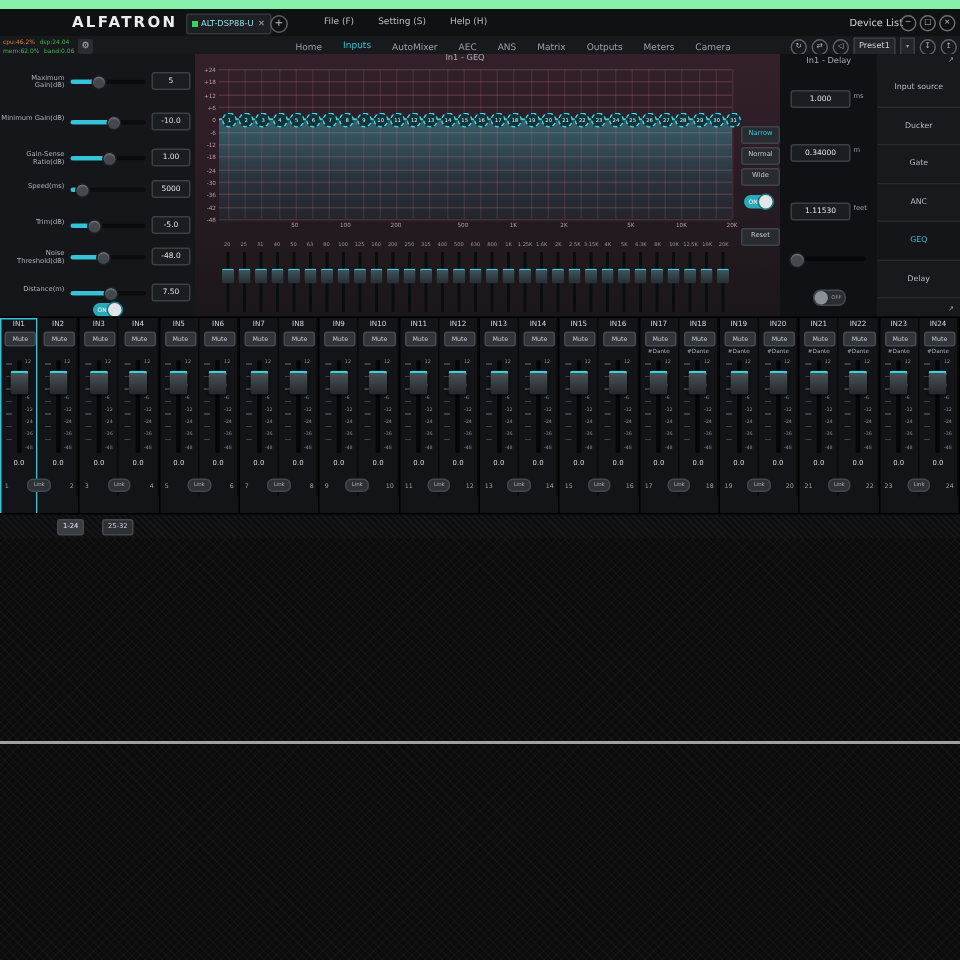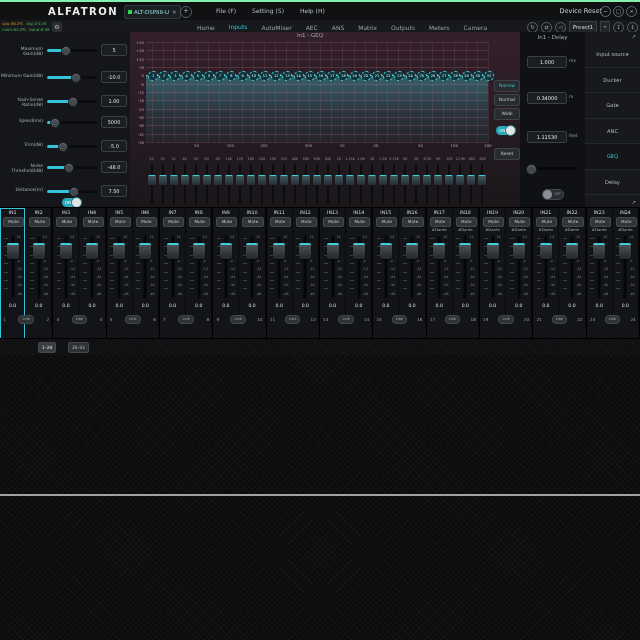--- a/index.html
+++ b/index.html
@@ -6,21 +6,21 @@
   body{
     width:640px;height:640px;position:relative;overflow:hidden;
     font-family:"DejaVu Sans", sans-serif;
     background:
       repeating-linear-gradient(45deg, rgba(255,255,255,.025) 0 1px, transparent 1px 4px),
       repeating-linear-gradient(-45deg, rgba(255,255,255,.02) 0 1px, transparent 1px 4px),
       #0c0c0c;
     color:#ccc; -webkit-font-smoothing:antialiased;
   }
   
-  #app{position:absolute;left:0;top:142;width:640px;height:352px;background:#141619;border-top:2px solid #86efac;}
+  #app{position:absolute;left:0;top:142;width:640px;height:352px;background:#141619;border-top:6px solid #86efac;}
   #bottom-light-line{position:absolute;left:0;top:494px;width:640px;height:2px;background:#babdbf;opacity:.85;}
   .red-speck{position:absolute;background:#b3342c;border-radius:1px;}
   
   #titlebar{position:absolute;left:0;top:0;width:640px;height:18px;background:#101113;border-bottom:1px solid #000;}
   #logo{position:absolute;left:48px;top:4px;font-size:10px;font-weight:bold;letter-spacing:1.5px;color:#ededed;}
   #device-tab{position:absolute;left:124px;top:3px;height:12px;background:#1d2023;border:1px solid #33373b;border-radius:2px;display:flex;align-items:center;padding:0 3px;gap:2px;}
   #device-tab .dot{width:4px;height:4px;background:#35d45a;}
   #device-tab .lbl{font-size:5.5px;color:#9adfe5;white-space:nowrap;}
   #device-tab .x{font-size:5.5px;color:#9aa0a6;margin-left:1px;}
   #add-device{position:absolute;left:180px;top:4px;width:10px;height:10px;border:1px solid #5a5f64;border-radius:50%;color:#b5bac0;font-size:7px;line-height:9px;text-align:center;}
@@ -131,21 +131,21 @@
       <span class="dot"></span>
       <span class="lbl">ALT-DSP88-U</span>
       <span class="x">✕</span>
     </div>
     <div id="add-device">+</div>
     <div id="menus">
         <div class="menu">File (F)</div>
         <div class="menu">Setting (S)</div>
         <div class="menu">Help (H)</div>
       </div>
-    <div id="device-list-label">Device Reset</div>
+    <div id="device-list-label">Device List</div>
     <div id="win-controls">
         <div class="wbtn">−</div>
         <div class="wbtn">□</div>
         <div class="wbtn">×</div>
       </div>
   </div>
 
   <div id="subbar">
     <div id="status">
         <div class="status-row"><span class="s" style="color: rgb(208, 138, 46);">cpu:46.2%</span><span class="s" style="color: rgb(68, 180, 84);">dsp:24.04</span></div>

